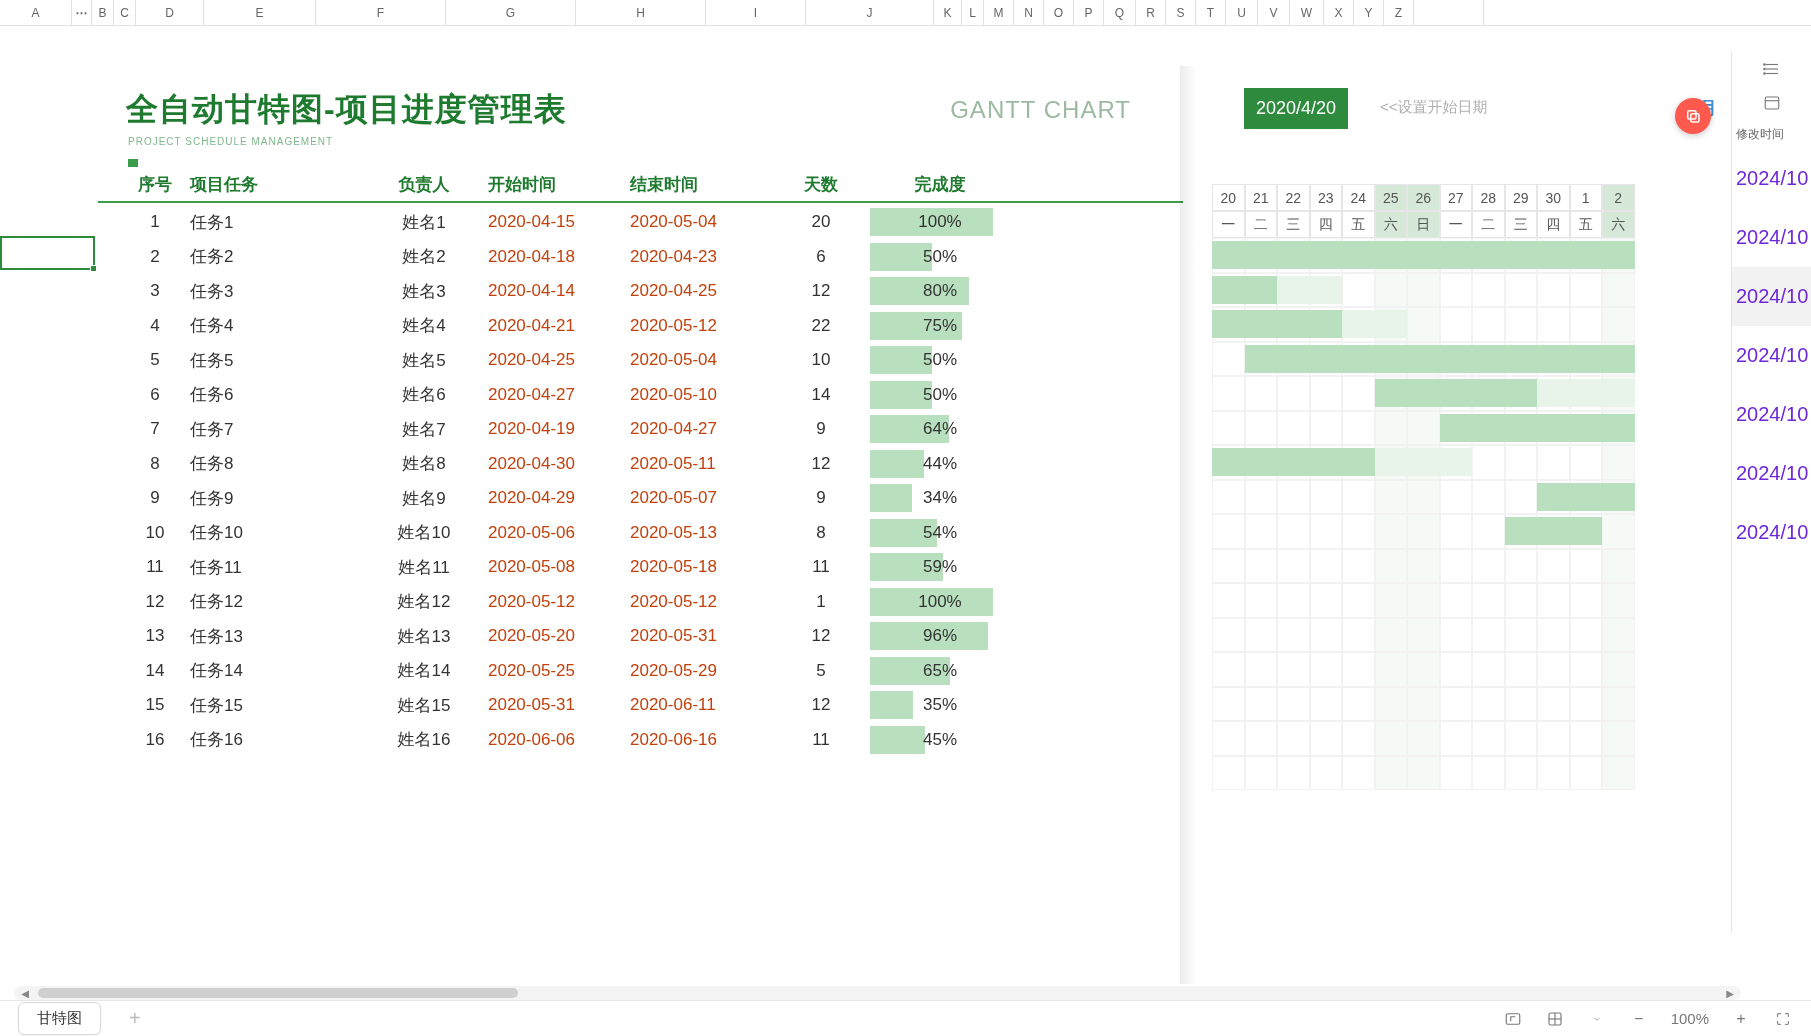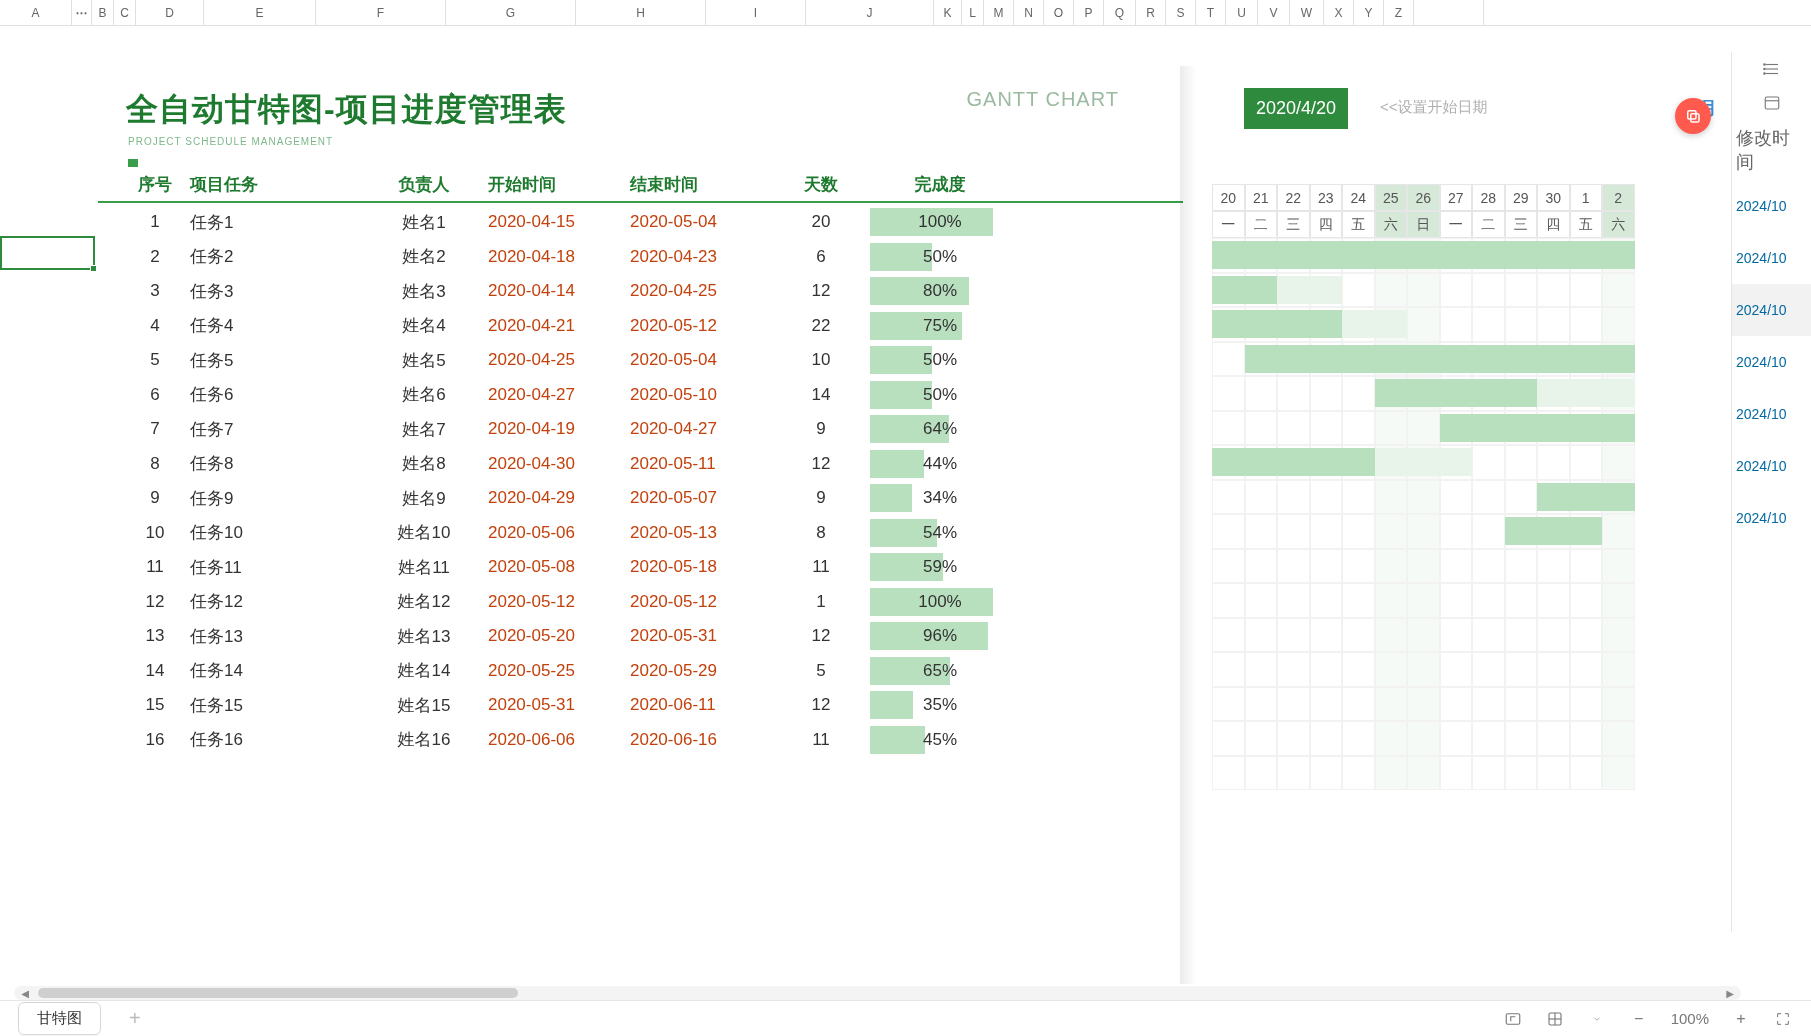--- a/index.html
+++ b/index.html
@@ -12,23 +12,23 @@
 
 
 .sheet{position:absolute;top:26px;left:0;right:0;bottom:52px;overflow:hidden}
 
 
 .sel{position:absolute;left:0;top:210px;width:95px;height:34px;border:2px solid #2e8b3d;background:#fff;z-index:4}
 .sel .handle{position:absolute;right:-4px;bottom:-4px;width:7px;height:7px;background:#2e8b3d;border:1px solid #fff}
 
 
 .card{position:absolute;left:98px;top:40px;width:1085px;bottom:0;background:#fff}
-.title-row{display:flex;align-items:flex-start;padding:22px 28px 4px 28px}
+.title-row{display:flex;align-items:center;padding:22px 28px 4px 28px}
 .title-cn{font-size:32px;font-weight:700;color:#1e7a2e;letter-spacing:1px}
-.title-en{margin-left:auto;margin-right:36px;font-size:20px;color:#9bbaa1;letter-spacing:1px}
+.title-en{margin-left:auto;margin-right:24px;font-size:24px;color:#9bbaa1;letter-spacing:1px}
 .subtitle{padding:0 0 14px 30px;font-size:10px;color:#7fb88a;letter-spacing:1px}
 
 .tbl-header{display:flex;padding:0 0 0 28px;height:34px;align-items:center;font-weight:700;color:#1e7a2e;font-size:17px}
 .green-line{height:2px;background:#3a9d4a;margin-bottom:2px;margin-left:0;margin-right:0}
 .green-tick{width:10px;height:8px;background:#3a9d4a;margin-left:30px;margin-top:-2px}
 
 .c-seq{width:58px;text-align:center}
 .c-task{width:176px;padding-left:6px}
 .c-owner{width:128px;text-align:center}
 .c-start{width:142px;text-align:left}
@@ -66,22 +66,22 @@
 .bar.done{background:#b8e0bf}
 .bar.lighter{background:#e8f3e9}
 
 
 .fab{position:absolute;right:100px;top:72px;width:36px;height:36px;border-radius:50%;background:#ff5a4d;display:flex;align-items:center;justify-content:center;box-shadow:0 2px 6px rgba(0,0,0,0.2)}
 .fab svg{fill:#fff}
 
 
 .sidepanel{position:absolute;right:0;top:26px;width:80px;bottom:52px;border-left:1px solid #e6e6e6;background:#fff}
 .sidepanel .ico{height:34px;display:flex;align-items:center;justify-content:center;color:#888}
-.sidepanel .lbl{font-size:18px;color:#666;padding:6px 4px}
-.sidepanel .date-item{font-size:14px;color:#0369a1;padding:18px 4px 18px 4px}
+.sidepanel .lbl{font-size:12px;color:#666;padding:6px 4px}
+.sidepanel .date-item{font-size:20px;color:#6d28d9;padding:18px 4px 18px 4px}
 .sidepanel .date-item.hl{background:#f2f2f2}
 
 
 .hscroll{position:absolute;left:14px;right:70px;bottom:36px;height:14px;background:#f4f4f4;border-radius:7px}
 .hscroll .thumb{position:absolute;left:24px;top:2px;height:10px;width:480px;background:#cfcfcf;border-radius:5px}
 .hscroll .arrow{position:absolute;top:0;width:14px;height:14px;display:flex;align-items:center;justify-content:center;color:#888;font-size:10px}
 .hscroll .arrow.l{left:4px}
 .hscroll .arrow.r{right:4px}
 .vscroll{position:absolute;right:66px;top:230px;width:10px;height:520px;background:transparent}
 .vscroll .thumb{position:absolute;top:0;left:0;right:0;height:28px;background:#cfcfcf;border-radius:5px}

